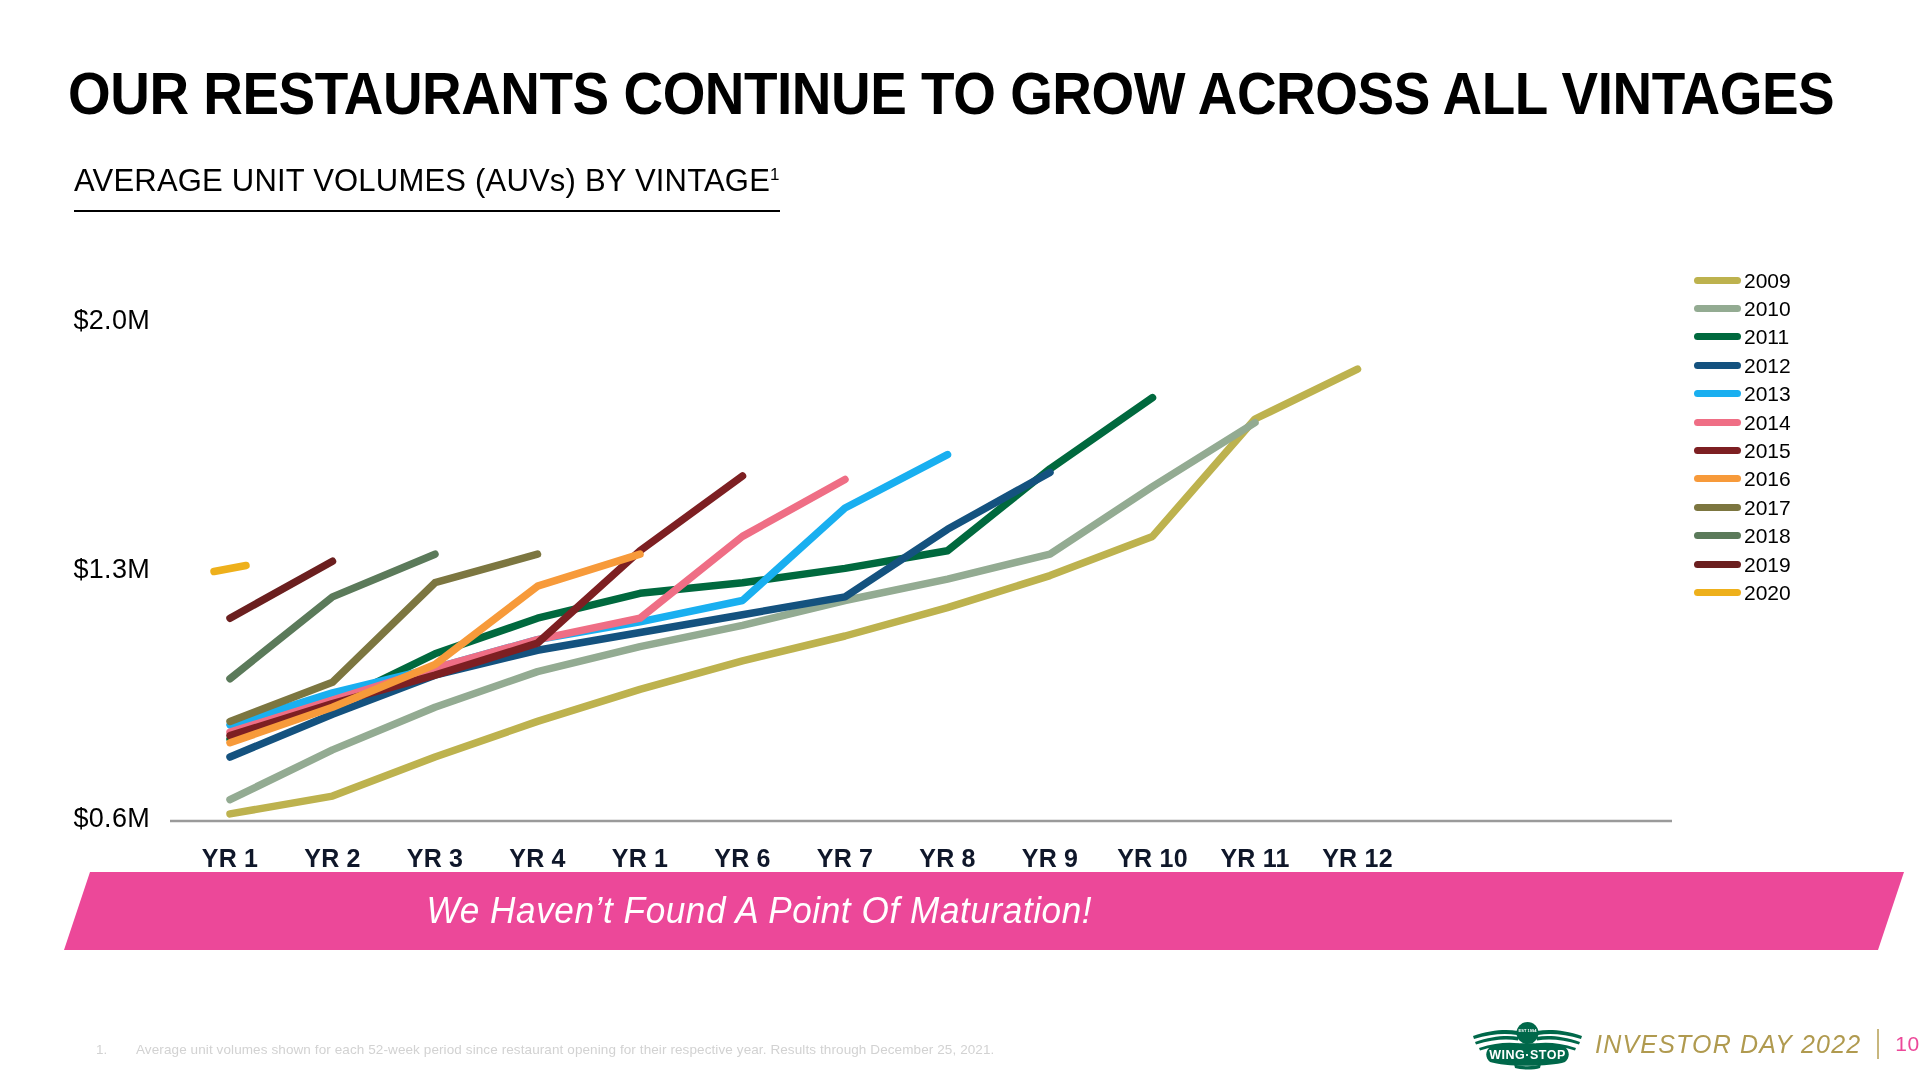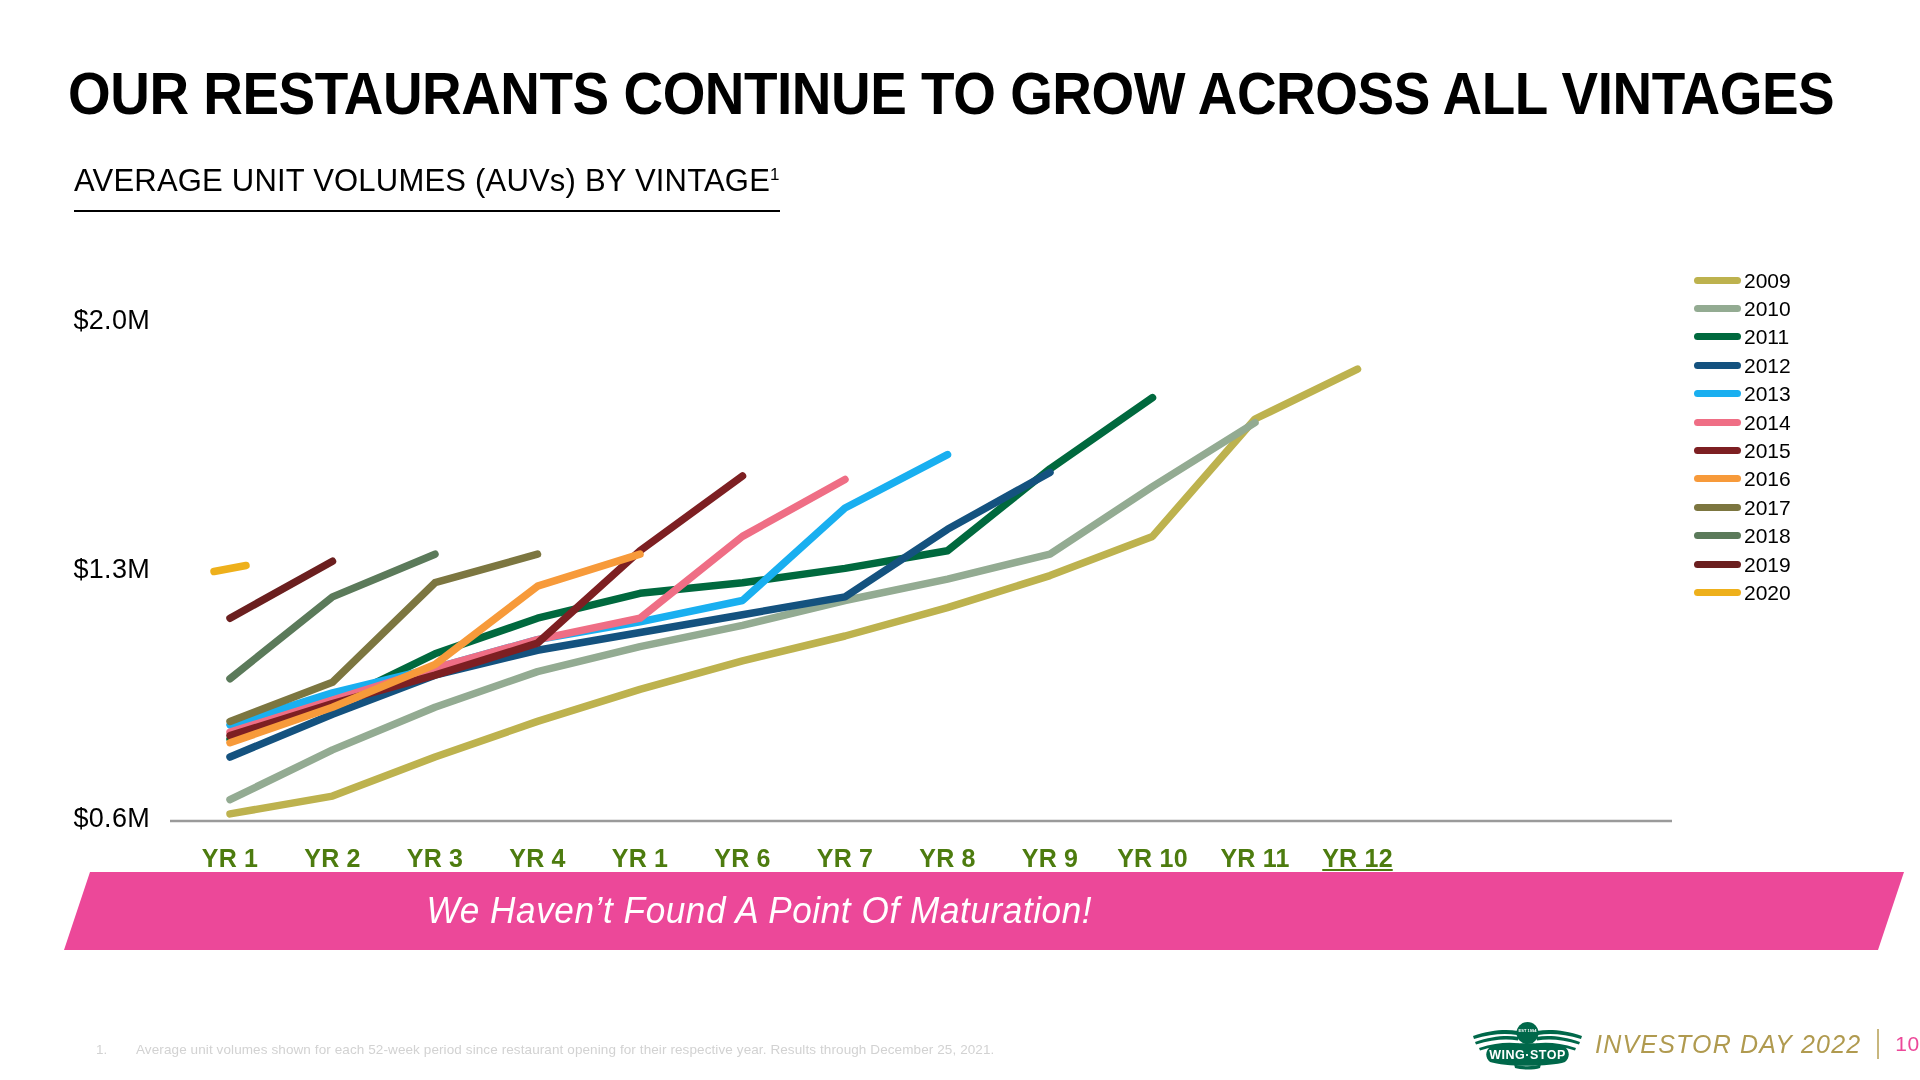--- a/index.html
+++ b/index.html
@@ -66,21 +66,21 @@
     font-weight: 400;
     color: #000000;
     text-align: right;
     width: 120px;
     letter-spacing: 0.3px;
   }
   .xlabel {
     position: absolute;
     font-size: 25px;
     font-weight: 700;
-    color: #4d7c0f;
+    color: #0f172a;
     text-align: center;
     width: 120px;
     letter-spacing: 0.2px;
   }
 
   
   #legend {
     position: absolute;
     left: 1694px; top: 266px;
     width: 170px;
@@ -203,21 +203,21 @@
         <div class="xlabel" style="left: 272.5px; top: 810px;">YR 2</div>
         <div class="xlabel" style="left: 375px; top: 810px;">YR 3</div>
         <div class="xlabel" style="left: 477.5px; top: 810px;">YR 4</div>
         <div class="xlabel" style="left: 580px; top: 810px;">YR 1</div>
         <div class="xlabel" style="left: 682.5px; top: 810px;">YR 6</div>
         <div class="xlabel" style="left: 785px; top: 810px;">YR 7</div>
         <div class="xlabel" style="left: 887.5px; top: 810px;">YR 8</div>
         <div class="xlabel" style="left: 990px; top: 810px;">YR 9</div>
         <div class="xlabel" style="left: 1092.5px; top: 810px;">YR 10</div>
         <div class="xlabel" style="left: 1195px; top: 810px;">YR 11</div>
-        <div class="xlabel" style="left: 1297.5px; top: 810px; text-decoration: underline;">YR 12</div>
+        <div class="xlabel" style="left: 1297.5px; top: 810px;">YR 12</div>
       </div>
   </div>
 
   <div id="legend">
       <div class="legend-row">
         <span class="legend-swatch" style="background: rgb(189, 178, 78);"></span>
         <span class="legend-label">2009</span>
       </div>
       <div class="legend-row">
         <span class="legend-swatch" style="background: rgb(147, 171, 146);"></span>

